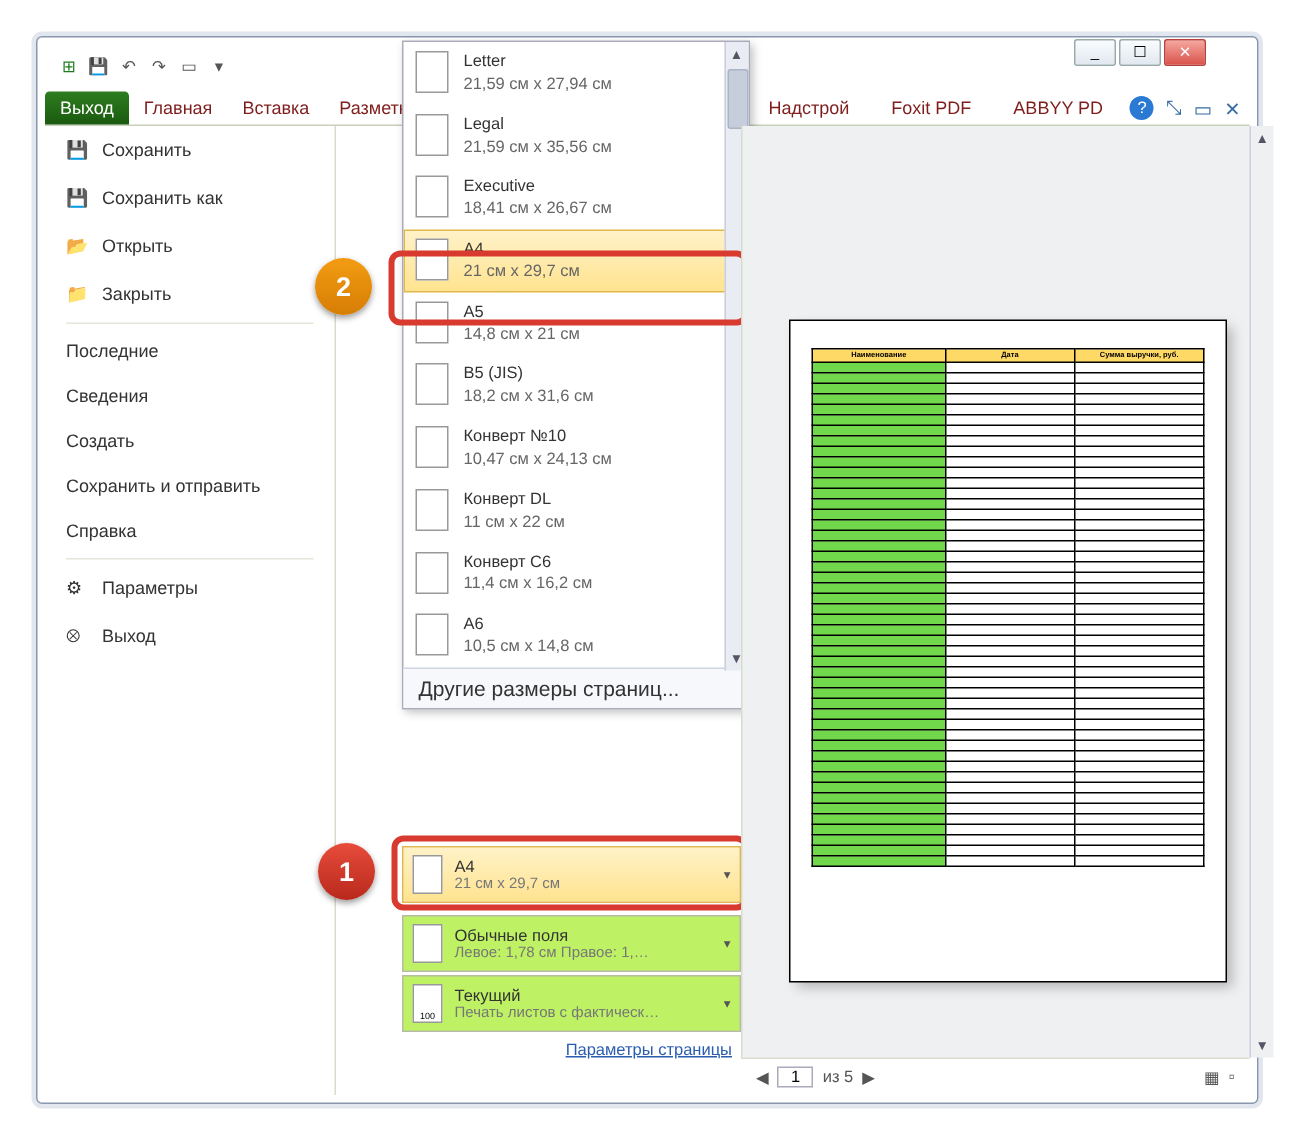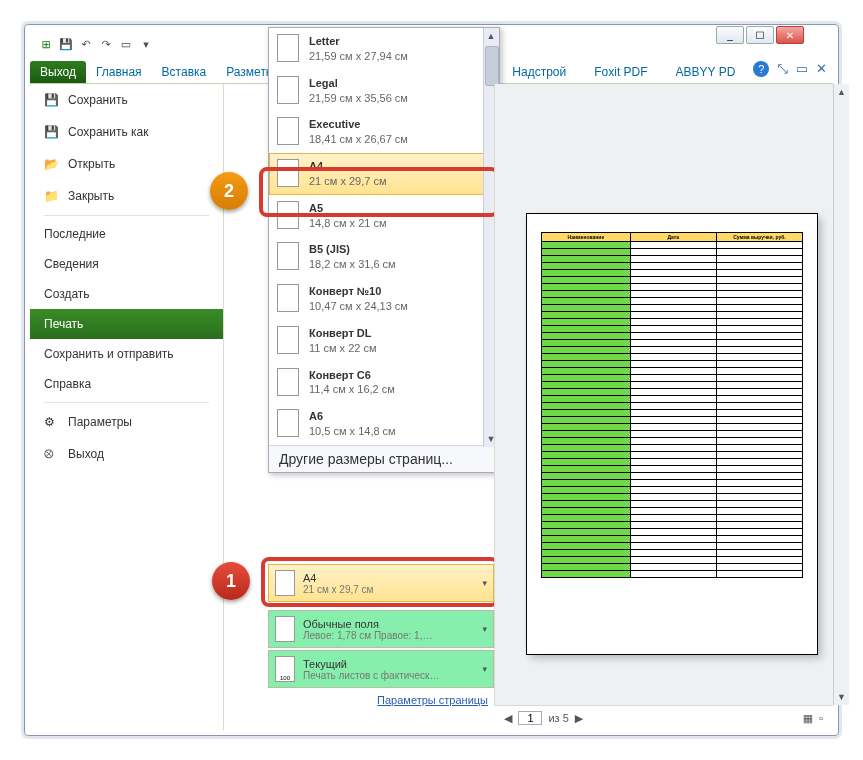--- a/index.html
+++ b/index.html
@@ -9,23 +9,23 @@
 .titlebar { position: absolute; top: 26px; left: 716px; display: flex; gap: 2px; }
 .tb-btn { width: 28px; height: 18px; border: 1px solid #9aa; background: linear-gradient(#fafcfe,#e1e8f0); border-radius: 2px; font-size: 10px; display:flex; align-items:center; justify-content:center; }
 .tb-close { background: linear-gradient(#f5a7a0,#d9544b); color:#fff; border-color:#b84038; }
 
 
 .qat { position:absolute; top:36px; left:38px; display:flex; gap:4px; align-items:center; }
 .qat .ic { width:16px; height:16px; display:flex; align-items:center; justify-content:center; font-size:11px; color:#555; }
 
 
 .ribbon { position:absolute; top:60px; left:30px; right:30px; height:24px; display:flex; align-items:flex-end; border-bottom:1px solid #c8d0b8; background:#fff; }
-.tab { padding:4px 10px; font-size:12px; color:#0369a1; cursor:pointer; }
+.tab { padding:4px 10px; font-size:12px; color:#7f1d1d; cursor:pointer; }
 .tab.active { background: linear-gradient(#2e7d1f,#1a5a10); color:#fff; border-radius:3px 3px 0 0; }
-.ribbon-right { margin-left:auto; display:flex; gap:8px; padding-right:6px; }
+.ribbon-right { margin-left:auto; display:flex; gap:8px; align-items:center; padding-right:6px; }
 .ribbon-right .ic { font-size:13px; color:#3a6ea5; }
 
 
 .backstage { position:absolute; top:84px; left:30px; width:194px; bottom:30px; background:#fff; border-right:1px solid #d8dccc; }
 .bs-item { padding:8px 14px; font-size:12px; color:#333; display:flex; align-items:center; gap:8px; cursor:pointer; }
 .bs-item.sel { background: linear-gradient(#3a8c28,#2a6e1c); color:#fff; }
 .bs-sep { border-top:1px solid #e3e6d9; margin:3px 14px; }
 .bs-item .ic { width:16px; height:16px; font-size:12px; display:inline-flex; align-items:center; }
 
 
@@ -33,32 +33,32 @@
 .popup-inner { max-height:500px; overflow:hidden; }
 .popup-scroll { position:absolute; right:0; top:0; bottom:25px; width:16px; background:#e9edf3; border-left:1px solid #ccd; }
 .popup-scroll .thumb { width:14px; height:40px; background:#c6cedb; border:1px solid #aab4c6; border-radius:2px; margin:18px 1px; }
 .popup-scroll .arr { width:14px; height:16px; font-size:9px; color:#556; display:flex; align-items:center; justify-content:center; }
 .popup-scroll .arr.up { position:absolute; top:0; }
 .popup-scroll .arr.dn { position:absolute; bottom:0; }
 .pop-item { display:flex; gap:10px; padding:6px 8px; cursor:pointer; }
 .pop-item.hov { background: linear-gradient(#fff2c8,#ffe38f); border:1px solid #e0b74a; padding:5px 7px; }
 .pop-item .pg { width:22px; height:28px; border:1px solid #999; background:#fff; flex-shrink:0; }
 .pop-item .txt { font-size:11px; line-height:1.35; }
-.pop-item .txt .t1 { font-weight:bold; color:#333; }
+.pop-item .txt .t1 { font-weight:normal; color:#333; }
 .pop-item .txt .t2 { color:#666; }
 .pop-footer { border-top:1px solid #cfd5e0; padding:5px 10px; font-size:14px; color:#333; background:#f6f8fc; }
 
 
 .callout-border { position:absolute; border:4px solid #d93a2f; border-radius:8px; pointer-events:none; }
 .callout-badge { position:absolute; width:38px; height:38px; border-radius:50%; display:flex; align-items:center; justify-content:center; font-weight:bold; color:#fff; font-size:18px; box-shadow:0 2px 4px rgba(0,0,0,.4); }
 .badge1 { background:linear-gradient(#e74c3c,#b8291b); }
 .badge2 { background:linear-gradient(#f39c12,#d67d05); }
 
 
-.dd { position:absolute; left:268px; width:226px; height:38px; border:1px solid #b7bca7; background:#86efac; display:flex; align-items:center; gap:8px; padding:3px 6px; font-size:11px; }
+.dd { position:absolute; left:268px; width:226px; height:38px; border:1px solid #b7bca7; background:#bef264; display:flex; align-items:center; gap:8px; padding:3px 6px; font-size:11px; }
 .dd.sel { background:linear-gradient(#fff2c8,#ffe38f); border-color:#e0b74a; }
 .dd .pg { width:20px; height:26px; border:1px solid #999; background:#fff; }
 .dd .txt .t1 { color:#333; }
 .dd .txt .t2 { color:#777; font-size:10px; }
 .dd .chev { margin-left:auto; font-size:9px; color:#555; }
 
 .linkrow { position:absolute; left:268px; width:226px; font-size:11px; color:#2a5db0; text-decoration:underline; text-align:right; padding-right:6px; }
 
 
 .preview { position:absolute; top:84px; left:494px; right:30px; bottom:55px; background:#eef0f2; border-left:1px solid #d8dccc; }
@@ -138,23 +138,20 @@
   <div id="bs2">
       <div class="bs-item">
         <span>Последние</span>
       </div>
       <div class="bs-item">
         <span>Сведения</span>
       </div>
       <div class="bs-item">
         <span>Создать</span>
       </div>
-      <div class="bs-item sel">
-        <span>Печать</span>
-      </div>
       <div class="bs-item">
         <span>Сохранить и отправить</span>
       </div>
       <div class="bs-item">
         <span>Справка</span>
       </div>
     </div>
   <div class="bs-sep"></div>
   <div id="bs3">
       <div class="bs-item">

